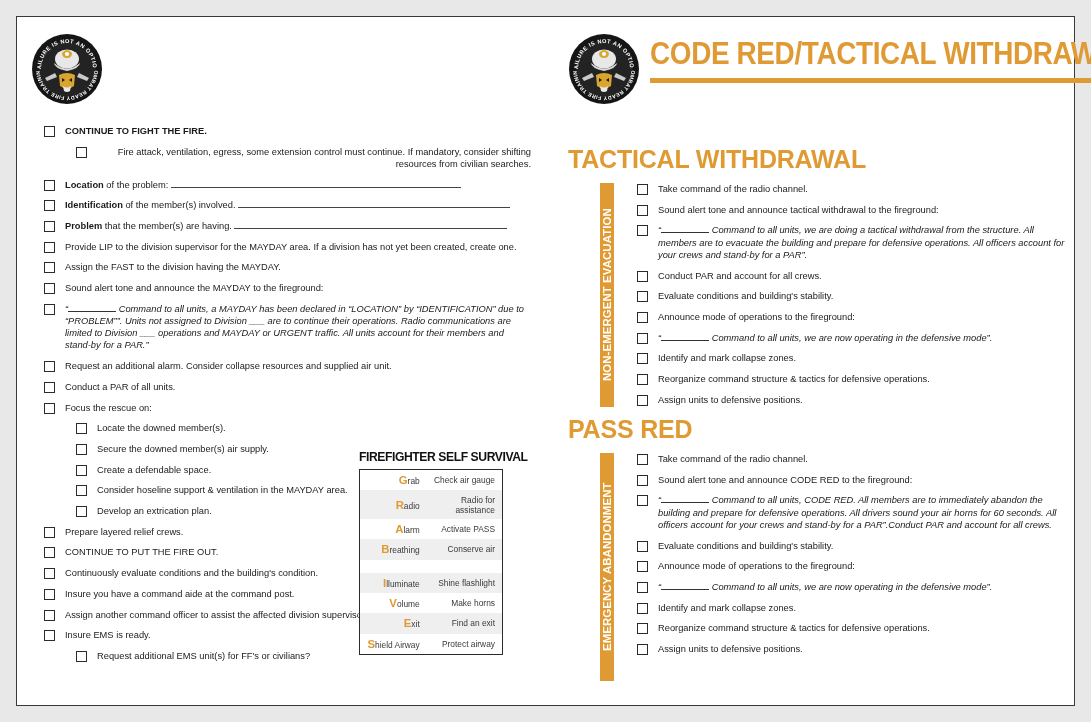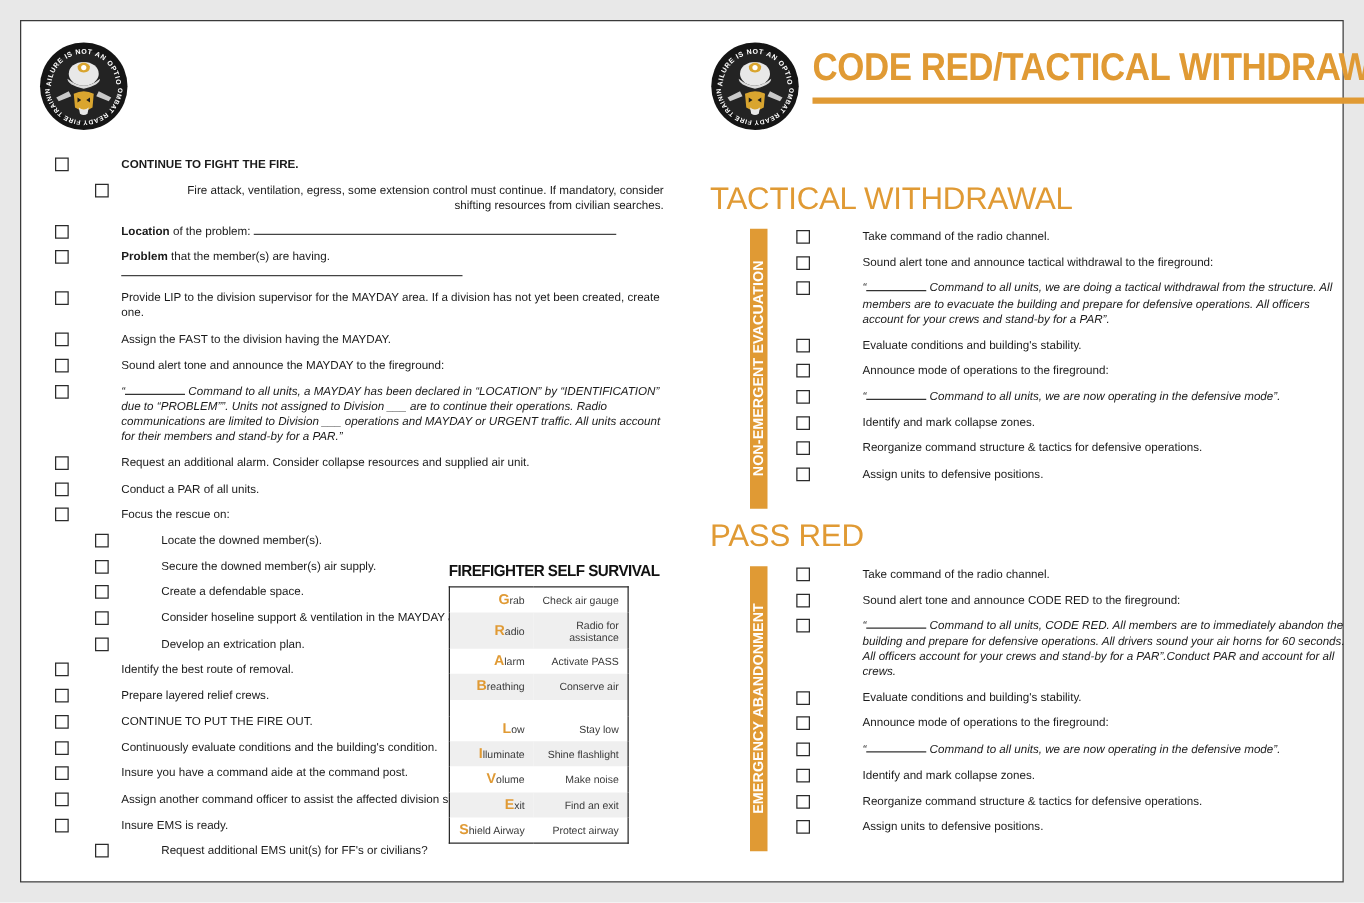--- a/index.html
+++ b/index.html
@@ -72,34 +72,33 @@
     margin-top: 5px;
     height: 5px;
     background: #e09a34;
   }
   .panel-left .title-rule  { width: 400px; }
   .panel-right .title-rule { width: 503px; }
 
   
   .section-head {
     color: #e09a34;
-    font-weight: normal;
+    font-weight: bold;
     font-size: 25px;
     letter-spacing: -0.2px;
   }
 
   
   .list { position: absolute; }
 
   .item {
     position: relative;
     display: flex;
     align-items: flex-start;
     margin-bottom: 8px;
-    gap: 32px;
   }
   .item.lvl2 { padding-left: 32px; text-align: right; }
 
   .cbox {
     flex: 0 0 auto;
     width: 11px;
     height: 11px;
     border: 1.6px solid #2b2b2b;
     background: #fff;
     margin-top: 1px;
@@ -239,20 +238,24 @@
         <div class="item lvl2">
           <div class="cbox"></div>
           <div class="txt">Fire attack, ventilation, egress, some extension control must continue. If mandatory, consider shifting resources from civilian searches.</div>
         </div>
         <div class="item">
           <div class="cbox"></div>
           <div class="txt"><b>Location</b> of the problem: <span class="fillline" style="width: 290px;"></span></div>
         </div>
         <div class="item">
           <div class="cbox"></div>
+          <div class="txt"><b>Identification</b> of the member(s) involved. <span class="fillline" style="width: 272px;"></span></div>
+        </div>
+        <div class="item">
+          <div class="cbox"></div>
           <div class="txt"><b>Problem</b> that the member(s) are having. <span class="fillline" style="width: 273px;"></span></div>
         </div>
         <div class="item">
           <div class="cbox"></div>
           <div class="txt">Provide LIP to the division supervisor for the MAYDAY area. If a division has not yet been created, create one.</div>
         </div>
         <div class="item">
           <div class="cbox"></div>
           <div class="txt">Assign the FAST to the division having the MAYDAY.</div>
         </div>
@@ -288,24 +291,20 @@
           <div class="cbox"></div>
           <div class="txt">Create a defendable space.</div>
         </div>
         <div class="item lvl2">
           <div class="cbox"></div>
           <div class="txt">Consider hoseline support &amp; ventilation in the MAYDAY area.</div>
         </div>
         <div class="item lvl2">
           <div class="cbox"></div>
           <div class="txt">Develop an extrication plan.</div>
-        </div>
-        <div class="item">
-          <div class="cbox"></div>
-          <div class="txt">Identify the best route of removal.</div>
         </div>
         <div class="item">
           <div class="cbox"></div>
           <div class="txt">Prepare layered relief crews.</div>
         </div>
         <div class="item">
           <div class="cbox"></div>
           <div class="txt">CONTINUE TO PUT THE FIRE OUT.</div>
         </div>
         <div class="item">
@@ -346,31 +345,27 @@
               <td class="word"><span class="cap">A</span>larm</td>
               <td>Activate PASS</td>
             </tr>
             <tr class="shade">
               <td class="word"><span class="cap">B</span>reathing</td>
               <td>Conserve air</td>
             </tr>
             <tr class="spacer">
               <td colspan="2"></td>
             </tr>
-            <tr>
-              <td class="word"><span class="cap">L</span>ow</td>
-              <td>Stay low</td>
-            </tr>
             <tr class="shade">
               <td class="word"><span class="cap">I</span>lluminate</td>
               <td>Shine flashlight</td>
             </tr>
             <tr>
               <td class="word"><span class="cap">V</span>olume</td>
-              <td>Make noise</td>
+              <td>Make horns</td>
             </tr>
             <tr class="shade">
               <td class="word"><span class="cap">E</span>xit</td>
               <td>Find an exit</td>
             </tr>
             <tr>
               <td class="word"><span class="cap">S</span>hield Airway</td>
               <td>Protect airway</td>
             </tr>
           </tbody>
@@ -422,20 +417,24 @@
         <div class="item">
           <div class="cbox"></div>
           <div class="txt">Sound alert tone and announce tactical withdrawal to the fireground:</div>
         </div>
         <div class="item">
           <div class="cbox"></div>
           <div class="txt italic">“<span class="blank"></span> Command to all units, we are doing a tactical withdrawal from the structure. All members are to evacuate the building and prepare for defensive operations. All officers account for your crews and stand-by for a PAR”.</div>
         </div>
         <div class="item">
           <div class="cbox"></div>
+          <div class="txt">Conduct PAR and account for all crews.</div>
+        </div>
+        <div class="item">
+          <div class="cbox"></div>
           <div class="txt">Evaluate conditions and building's stability.</div>
         </div>
         <div class="item">
           <div class="cbox"></div>
           <div class="txt">Announce mode of operations to the fireground:</div>
         </div>
         <div class="item">
           <div class="cbox"></div>
           <div class="txt italic">“<span class="blank"></span> Command to all units, we are now operating in the defensive mode”.</div>
         </div>

